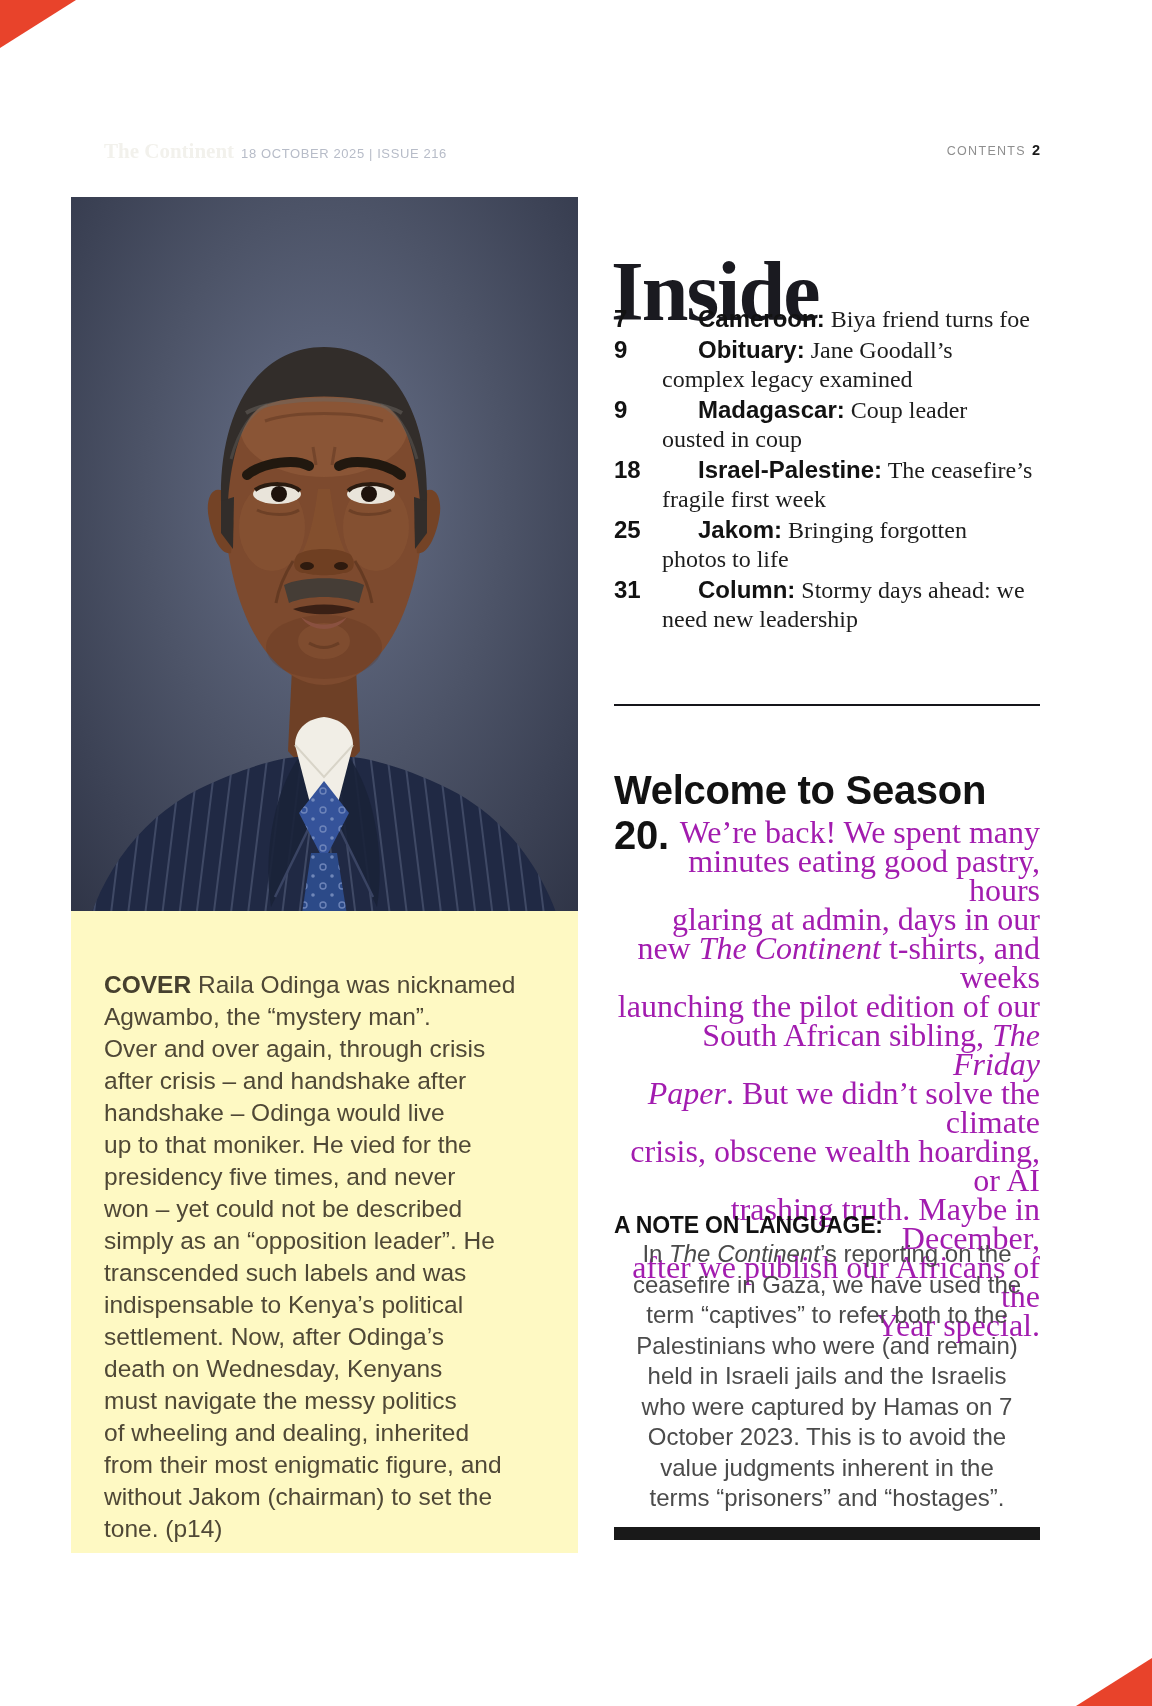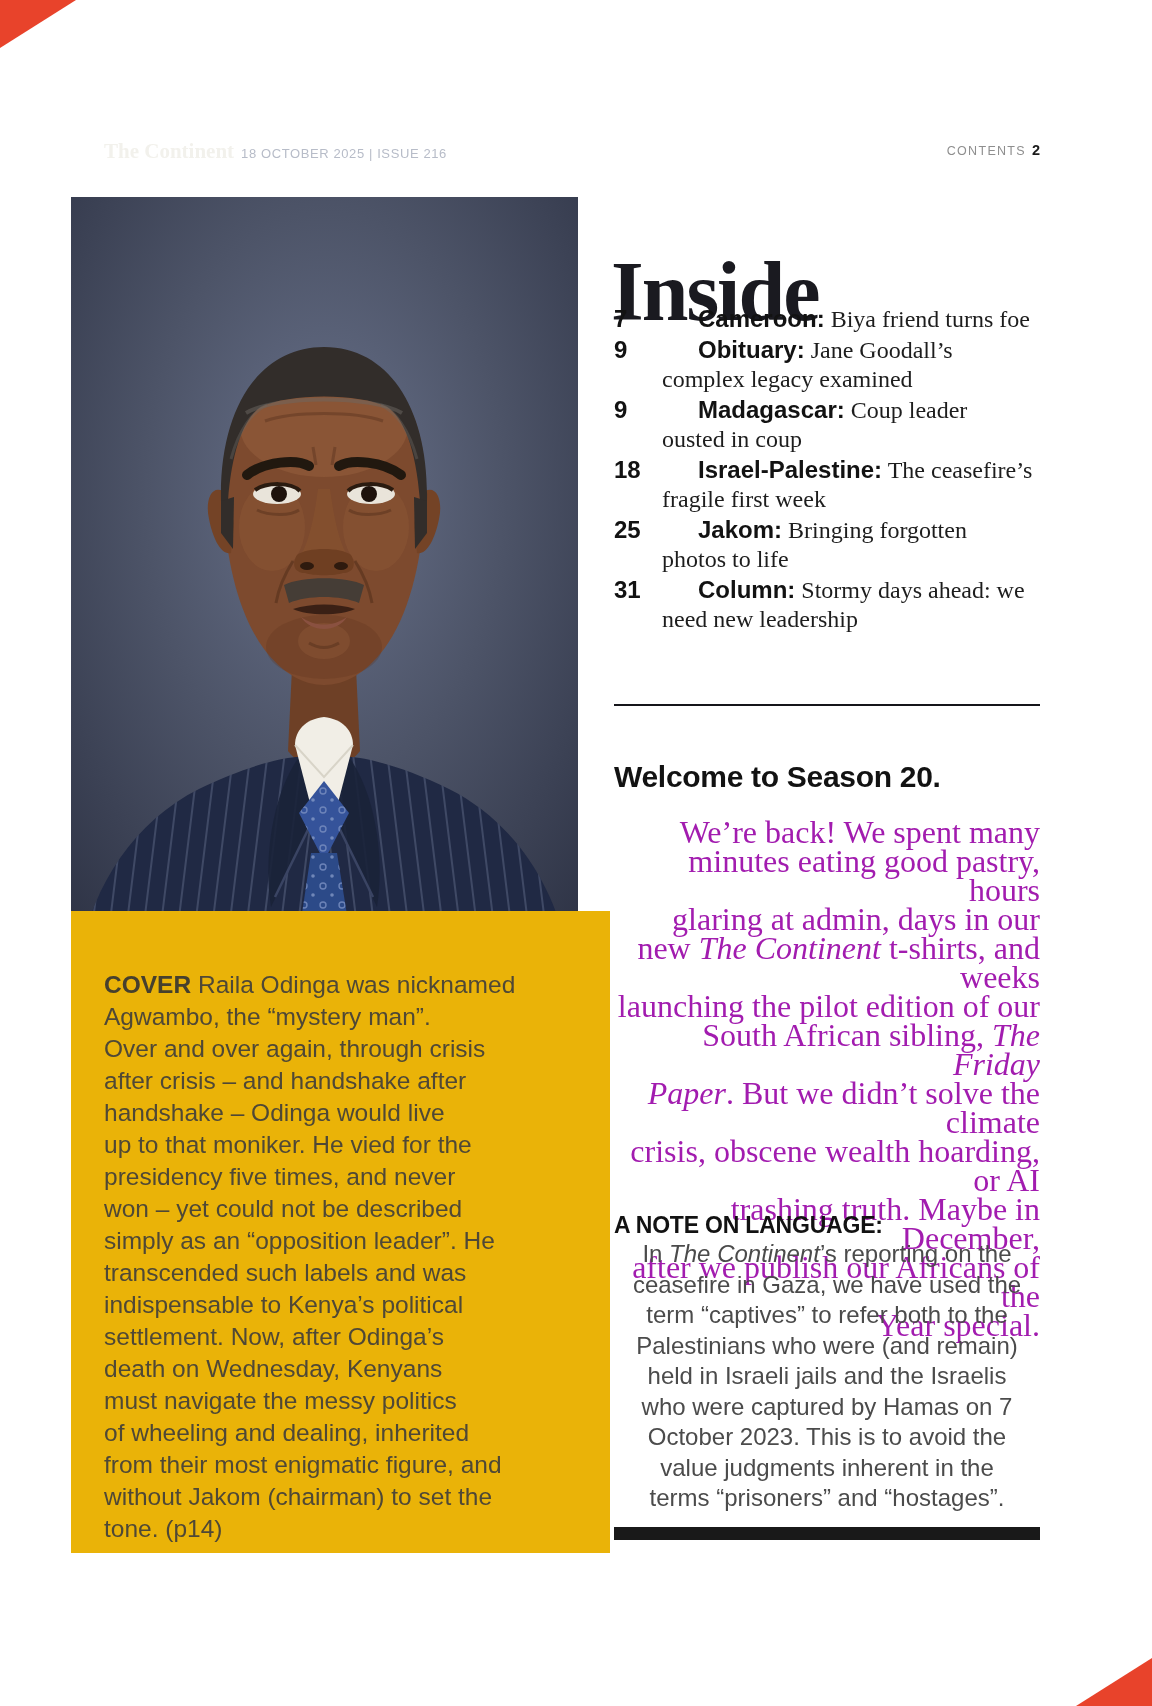--- a/index.html
+++ b/index.html
@@ -15,38 +15,38 @@
   .corner.br{right:0;bottom:0;border-bottom:48px solid #e8432b;border-left:76px solid transparent;}
 
   
   .cover{position:absolute;left:71px;top:107px;width:507px;height:984px;}
   .cover svg{position:absolute;left:0;top:0;width:100%;height:100%;display:block;}
   .masthead{position:absolute;left:33px;top:32px;white-space:nowrap;}
   .masthead .brand{font-family:"Liberation Serif",serif;font-weight:bold;font-size:21px;color:#f2f1ec;}
   .masthead .meta{font-size:13px;color:#b7bcc8;letter-spacing:.6px;margin-left:7px;}
 
   
-  .panel{position:absolute;left:71px;top:911px;width:507px;height:642px;background:#eab308;padding-left:32px;}
+  .panel{position:absolute;left:71px;top:911px;width:507px;height:642px;background:#fef9c3;}
   .panel-text{position:absolute;left:33px;right:26px;top:58px;font-size:24.5px;line-height:32px;
     color:#4f4836;white-space:pre-line;}
   .panel-text b{color:#46402e;}
 
   
   .rightcol{position:absolute;left:614px;top:0;width:426px;height:1366px;}
   .contents-line{position:absolute;top:142px;right:0;font-size:12.5px;letter-spacing:1.3px;color:#8e8e8e;}
   .contents-line b{color:#1a1a1a;font-size:14.5px;margin-left:6px;letter-spacing:0;}
   .inside-title{position:absolute;top:194px;left:-3px;font-family:"Liberation Serif",serif;
     font-weight:bold;font-size:84px;line-height:1;color:#1a1a20;letter-spacing:-2px;}
   .toc{position:absolute;top:304px;left:0;right:0;}
   .toc-row{display:flex;font-size:24px;line-height:29.5px;}
   .toc-num{width:48px;flex:none;font-weight:bold;color:#121212;}
   .toc-body{font-family:"Liberation Serif",serif;color:#1d1d1d;white-space:pre-line;}
   .toc-label{font-family:"Liberation Sans",sans-serif;font-weight:bold;color:#121212;margin-left:36px;}
   .rule{position:absolute;top:704px;left:0;width:426px;border-top:2.5px solid #15151a;}
-  .welcome-title{position:absolute;top:735px;left:0;font-size:30px;font-weight:bold;color:#121212;letter-spacing:-.3px;}
+  .welcome-title{position:absolute;top:735px;left:0;font-size:40px;font-weight:bold;color:#121212;letter-spacing:-.3px;}
   .welcome-body{position:absolute;top:786px;left:0;width:426px;font-family:"Liberation Serif",serif;
     font-size:32px;line-height:29px;color:#a21caf;white-space:pre-line;text-align:right;}
   .note-title{position:absolute;top:1181px;left:0;font-size:23px;font-weight:bold;color:#121212;letter-spacing:-.2px;margin-top:31px;}
   .note-body{position:absolute;top:1215px;left:0;width:426px;font-size:24px;line-height:30.5px;
     color:#4b4b4b;white-space:pre-line;text-align:center;}
   .endbar{position:absolute;top:1527px;left:0;width:426px;height:13px;background:#191919;}
 </style>
 </head>
 <body>
 

